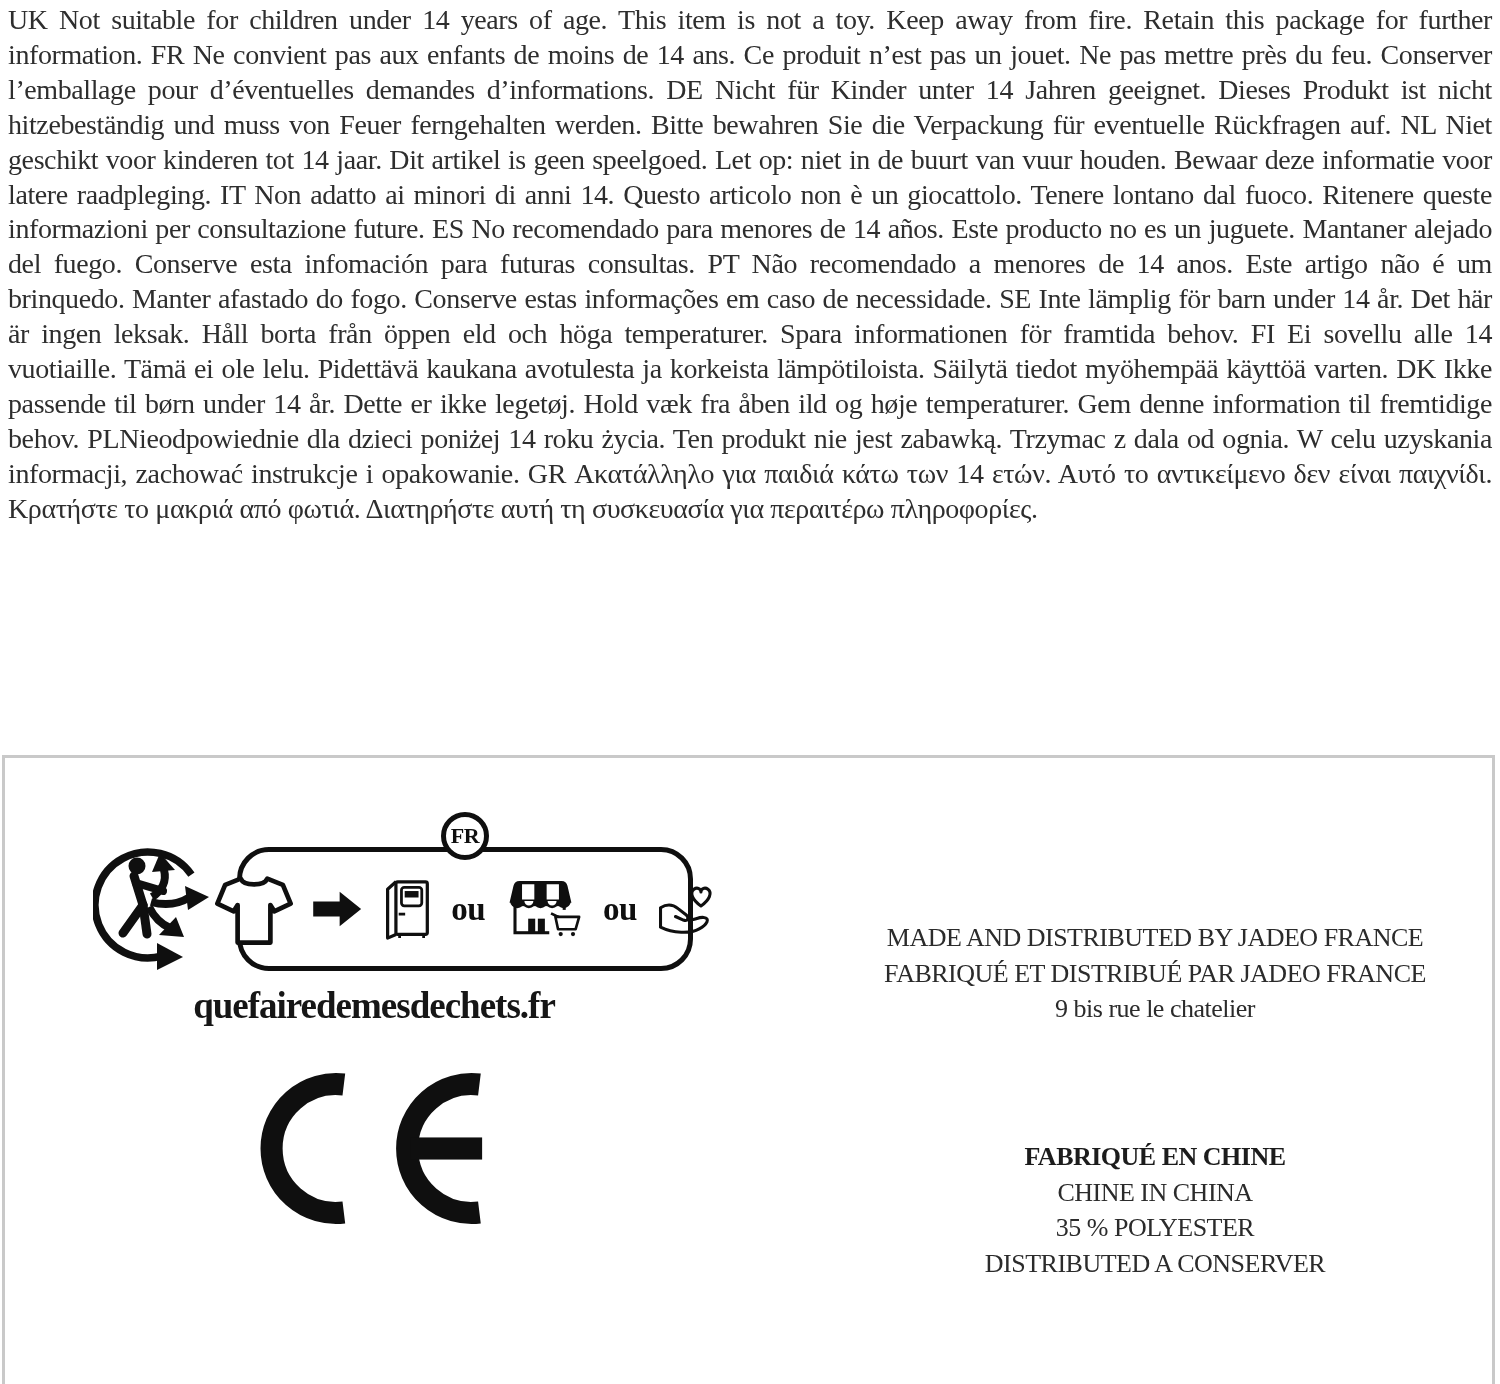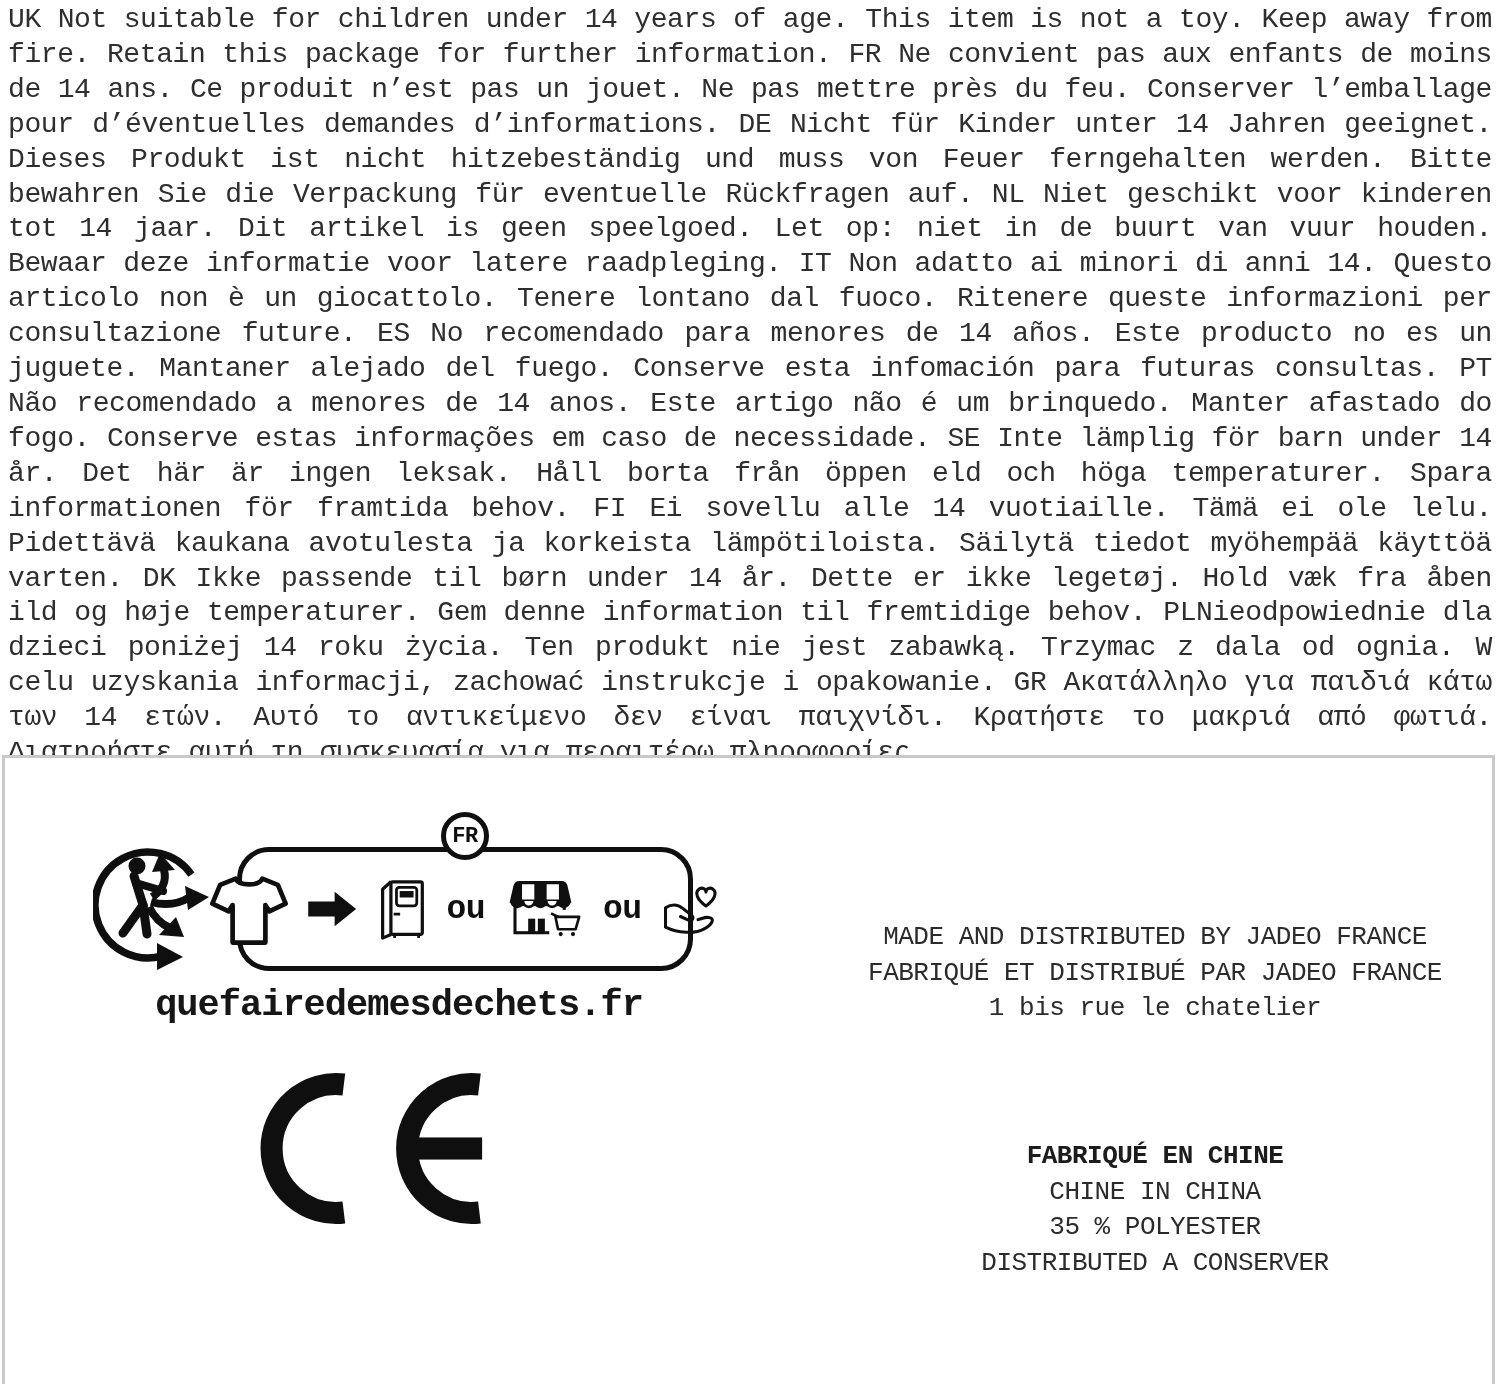--- a/index.html
+++ b/index.html
@@ -1,33 +1,33 @@
 <!DOCTYPE html>
 <html><head>
 <meta charset="utf-8">
 <style>
   html,body{margin:0;padding:0;background:#ffffff;}
   .page{position:relative;width:1500px;height:1384px;background:#ffffff;
-        font-family:Liberation Mono, monospace;overflow:hidden;color:#1d1d1b;}
+        font-family:Liberation Serif, serif;overflow:hidden;color:#1d1d1b;}
   .warnings{position:absolute;left:8px;top:3px;width:1484px;margin:0;
             font-size:28px;line-height:34.9px;letter-spacing:-0.4px;
             text-align:justify;color:#2e2e2e;}
   .panel{position:absolute;left:2px;top:755px;width:1493px;height:652px;
          border:3px solid #c9c9c9;box-sizing:border-box;background:#ffffff;}
   .triman{position:absolute;left:88px;top:85px;}
   .picto-box{position:absolute;left:232px;top:89px;width:456px;height:124px;
              border:5px solid #0f0f0f;border-radius:32px;box-sizing:border-box;
              display:flex;align-items:center;justify-content:center;gap:20px;
              padding:0 6px;background:#ffffff;z-index:1;}
   .fr-badge{position:absolute;left:436px;top:54px;width:48px;height:48px;
             border:5px solid #0f0f0f;border-radius:50%;background:#ffffff;
             box-sizing:border-box;display:flex;align-items:center;justify-content:center;
             font-weight:700;font-size:22px;color:#0f0f0f;z-index:2;letter-spacing:-0.5px;}
   .ou{font-size:33px;font-weight:700;color:#0f0f0f;letter-spacing:-0.5px;flex:0 0 auto;}
-  .url{position:absolute;left:34px;top:226px;width:720px;text-align:center;
+  .url{position:absolute;left:9px;top:226px;width:720px;text-align:center;
        font-weight:700;font-size:37px;letter-spacing:-1px;color:#161616;}
   .ce{position:absolute;left:255px;top:313px;}
   .mfr{position:absolute;left:815px;top:162px;width:670px;text-align:center;
        font-size:26px;line-height:35.5px;letter-spacing:-0.5px;color:#2b2b2b;}
   .origin{position:absolute;left:815px;top:337px;width:670px;text-align:center;
           font-size:26px;line-height:35.5px;letter-spacing:-0.5px;color:#2b2b2b;}
   .bold-line{font-weight:700;color:#1c1c1c;margin-top:44px;}
   svg{display:block;flex:0 0 auto;}
 </style>
 </head>
@@ -116,21 +116,21 @@
 
     <svg class="ce" width="225" height="155" viewBox="0 0 234 160">
       <path d="M 87.2 13.5 A 67 67 0 1 0 87.2 146.5" fill="none" stroke="#0f0f0f" stroke-width="23"></path>
       <path d="M 228.2 13.5 A 67 67 0 1 0 228.2 146.5" fill="none" stroke="#0f0f0f" stroke-width="23"></path>
       <rect x="157" y="68.5" width="74" height="23" fill="#0f0f0f"></rect>
     </svg>
 
     <div class="mfr">
       <div>MADE AND DISTRIBUTED BY JADEO FRANCE</div>
       <div>FABRIQUÉ ET DISTRIBUÉ PAR JADEO FRANCE</div>
-      <div>1 bis rue le chatelier</div>
+      <div>9 bis rue le chatelier</div>
     </div>
 
     <div class="origin">
       <div class="bold-line">FABRIQUÉ EN CHINE</div>
       <div>CHINE IN CHINA</div>
       <div>35 % POLYESTER</div>
       <div>DISTRIBUTED A CONSERVER</div>
     </div>
 
   </div>

